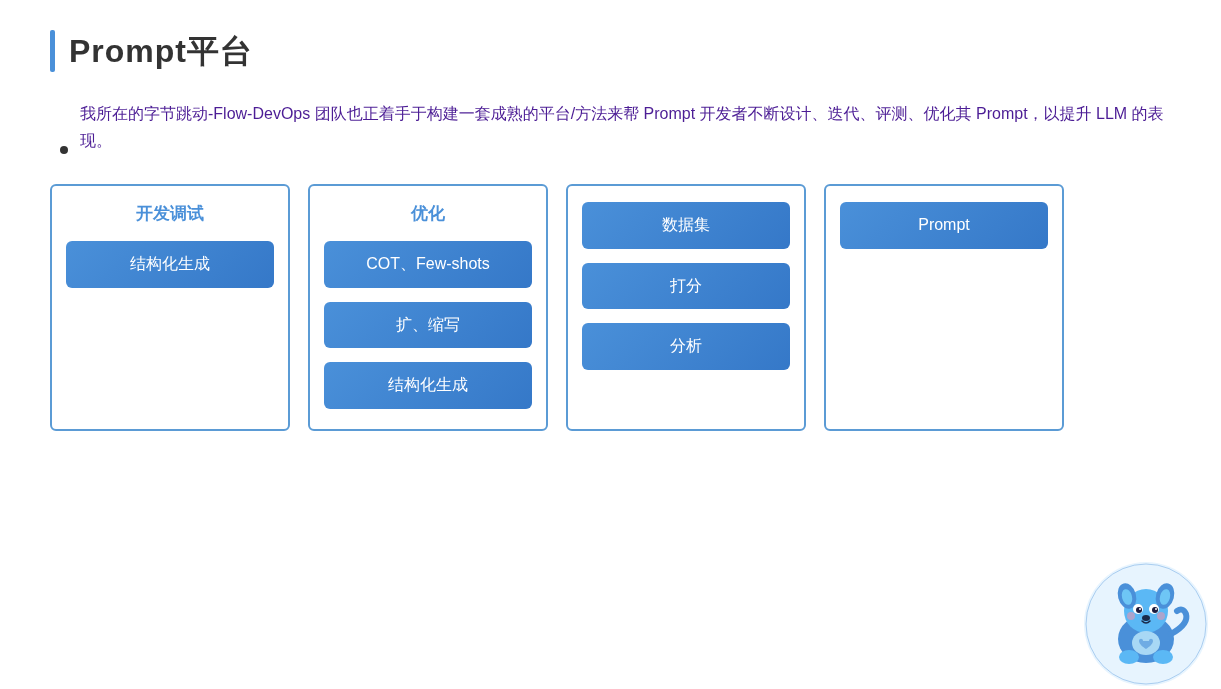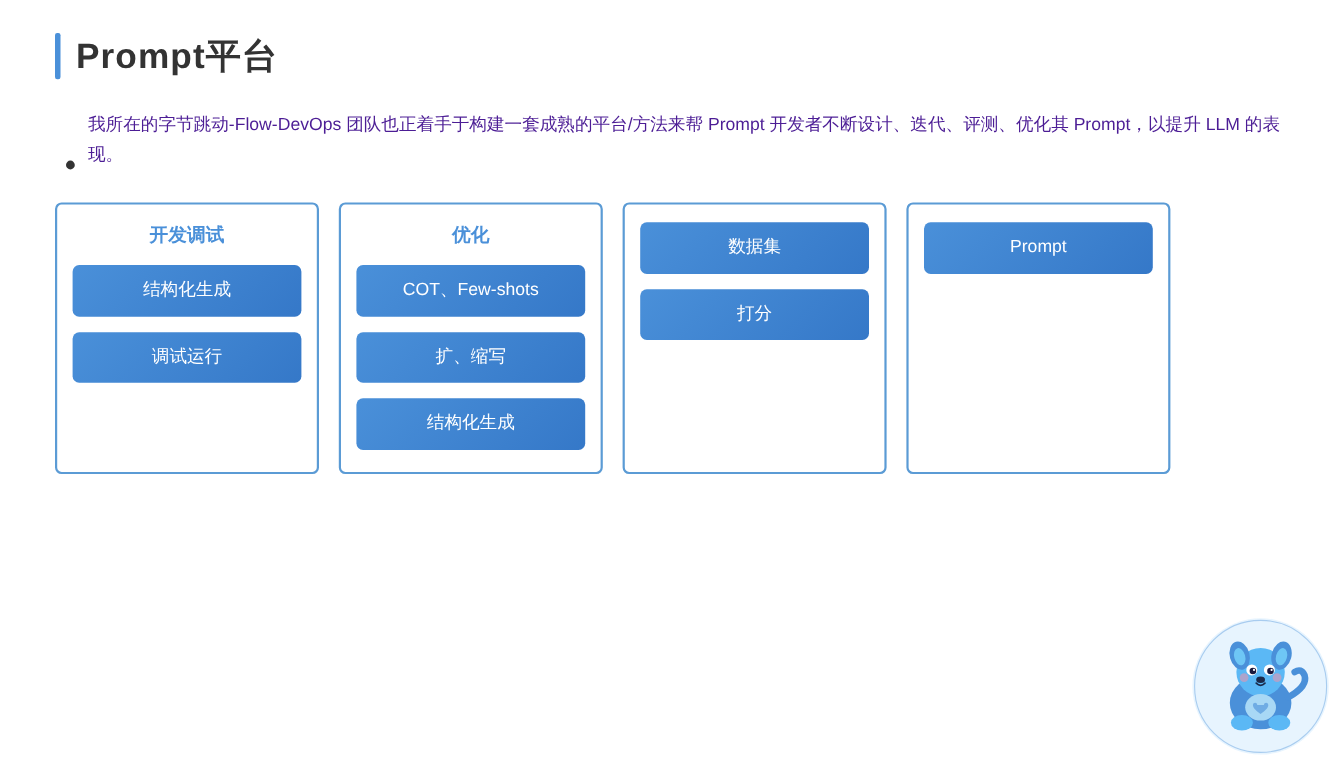--- a/index.html
+++ b/index.html
@@ -142,35 +142,35 @@
       <div class="bullet-dot"></div>
       <span>我所在的字节跳动-Flow-DevOps 团队也正着手于构建一套成熟的平台/方法来帮 Prompt 开发者不断设计、迭代、评测、优化其 Prompt，以提升 LLM 的表现。</span>
     </div>
   </div>
 
   <div class="cards-container" id="cards-container">
   <div class="card">
         <div class="card-header">开发调试</div>
         <div class="card-buttons">
           <button class="card-btn">结构化生成</button>
-          <button class="card-btn">调试运行</button>
         </div>
       </div>
       <div class="card">
         <div class="card-header">优化</div>
         <div class="card-buttons">
           <button class="card-btn">COT、Few-shots</button>
           <button class="card-btn">扩、缩写</button>
           <button class="card-btn">结构化生成</button>
         </div>
       </div>
       <div class="card">
         <div class="card-buttons">
           <button class="card-btn">数据集</button>
           <button class="card-btn">打分</button>
+          <button class="card-btn">分析</button>
         </div>
       </div>
       <div class="card">
         <div class="card-buttons">
           <button class="card-btn">Prompt</button>
         </div>
       </div>
     </div>
 
   <div class="mascot">

